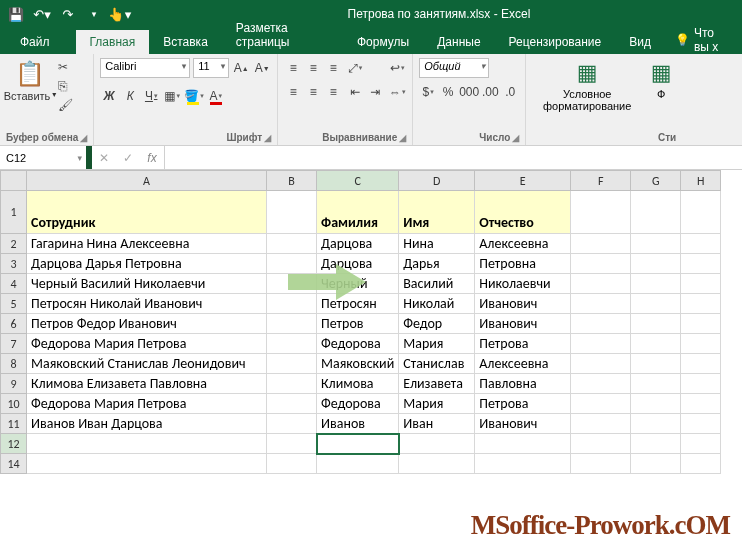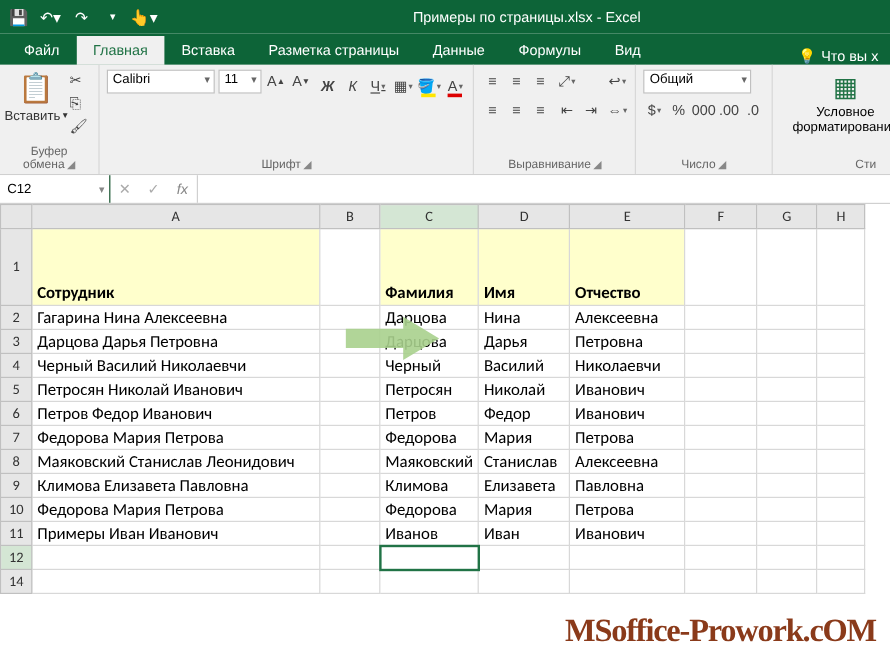--- a/index.html
+++ b/index.html
@@ -8,28 +8,28 @@
 
 .titlebar { background: #0d6438; height: 28px; display: flex; align-items: center; color: #fff; }
 .qat { display: flex; align-items: center; padding: 0 4px; gap: 2px; }
 .qat-btn { width: 24px; height: 22px; display: flex; align-items: center; justify-content: center; color: #fff; font-size: 13px; }
 .title-text { flex: 1; text-align: center; font-size: 12px; }
 
 
 .ribbon-tabs { background: #0d6438; height: 26px; display: flex; align-items: flex-end; padding-left: 6px; }
 .tab { padding: 5px 14px 5px; color: #fff; font-size: 12px; cursor: pointer; }
 .tab.file { background: transparent; }
-.tab.active { background: #f0f0f0; color: #217346; }
+.tab.active { background: #f0f0f0; color: #217346; margin-left: 12px; }
 .tell-me { margin-left: auto; color: #fff; display: flex; align-items: center; padding: 0 10px; font-size: 12px; }
 .tell-me .bulb { margin-right: 4px; }
 
 
 .ribbon { background: #f0f0f0; border-bottom: 1px solid #d0d0d0; height: 92px; display: flex; }
 .group { border-right: 1px solid #d8d8d8; padding: 4px 6px 2px; display: flex; flex-direction: column; justify-content: space-between; }
-.group-label { text-align: center; font-size: 10px; color: #666; padding-top: 2px; }
+.group-label { text-align: right; font-size: 10px; color: #666; padding-top: 2px; font-weight: bold; }
 .group-label .dlg { font-size: 9px; color: #888; margin-left: 2px; }
 .group-body { display: flex; align-items: flex-start; gap: 4px; flex: 1; }
 
 .paste-big { display: flex; flex-direction: column; align-items: center; width: 48px; padding-top: 2px; }
 .paste-icon { font-size: 24px; }
 .paste-lbl { font-size: 11px; color: #333; margin-top: 2px; display:flex; align-items:flex-start; }
 .mini-stack { display: flex; flex-direction: column; gap: 3px; padding-top: 2px; }
 .mini { width: 18px; height: 16px; font-size: 12px; color: #444; }
 
 .font-row1 { display: flex; align-items: center; gap: 3px; }
@@ -44,45 +44,45 @@
 .italic { font-style: italic; }
 .underline { text-decoration: underline; }
 .color-swatch { width: 12px; height: 3px; display: inline-block; position: absolute; bottom: 1px; left: 3px; }
 .red { background: #d00; }
 .yellow { background: #ffe600; }
 
 .align-col { display: flex; flex-direction: column; gap: 4px; }
 .align-row { display: flex; gap: 2px; }
 
 .num-col { display: flex; flex-direction: column; gap: 4px; }
-.num-combo { width: 90px; }
+.num-combo { width: 70px; font-style: italic; }
 
 .cond-big { display: flex; flex-direction: column; align-items: center; width: 110px; padding-top: 2px; }
 .cond-icon { font-size: 22px; color: #217346; }
 .cond-lbl { font-size: 11px; text-align: center; line-height: 1.1; margin-top: 2px; }
 
 
 .fx-bar { height: 24px; border-bottom: 1px solid #d0d0d0; display: flex; align-items: stretch; background: #fff; }
-.namebox { width: 92px; border-right: 1px solid #14532d; position: relative; display: flex; align-items: center; padding: 0 6px; font-size: 11px; }
+.namebox { width: 92px; border-right: 6px solid #14532d; position: relative; display: flex; align-items: center; padding: 0 6px; font-size: 11px; }
 .namebox::after { content: "▾"; position: absolute; right: 4px; font-size: 9px; color: #888; }
 .fx-btns { display: flex; align-items: center; border-right: 1px solid #d0d0d0; }
 .fx-btn { width: 24px; text-align: center; color: #aaa; font-size: 12px; }
 .fx-lbl { width: 24px; text-align: center; font-style: italic; color: #888; font-size: 12px; }
 .formula-input { flex: 1; padding: 0 6px; font-size: 11px; }
 
 
 .grid-wrap { position: relative; }
 table.grid { border-collapse: collapse; table-layout: fixed; font-family: Calibri, sans-serif; font-size: 14px; }
 .colhdr th { background: #e6e6e6; border: 1px solid #c0c0c0; height: 20px; font-weight: normal; font-size: 12px; color: #333; text-align: center; }
 .colhdr th.sel { background: #d4e6d4; }
 .rowhdr { background: #e6e6e6; border: 1px solid #c0c0c0; width: 26px; text-align: center; font-size: 12px; color: #333; }
 .rowhdr.sel { background: #d4e6d4; }
 td.cell { border: 1px solid #d8d8d8; height: 20px; padding: 0 4px; white-space: nowrap; overflow: hidden; }
 td.hdr-cell { background: #ffffcc; font-weight: bold; vertical-align: bottom; padding-bottom: 2px; }
-tr.hdr-row td.cell { height: 64px; }
+tr.hdr-row td.cell { height: 43px; }
 .corner { background: #e6e6e6; border: 1px solid #c0c0c0; width: 26px; }
 .selected { outline: 2px solid #217346; outline-offset: -1px; background: #fff; position: relative; }
 
 
 .arrow-ov { position: absolute; left: 288px; top: 92px; pointer-events: none; }
 .arrow-shape { fill: #a8d08d; opacity: 0.9; }
 
 
 .watermark { position: absolute; right: 12px; bottom: 12px; font-family: "Comic Sans MS", cursive; font-size: 27px; font-weight: bold; color: #8a3a1a; text-shadow: 1px 1px 0 #fff, -1px -1px 0 #fff, 1px -1px 0 #fff, -1px 1px 0 #fff; letter-spacing: -1px; pointer-events: none; }
 </style>
@@ -90,30 +90,31 @@
 <body>
 
 <div class="titlebar">
   <div class="qat">
     <div class="qat-btn">💾</div>
     <div class="qat-btn">↶▾</div>
     <div class="qat-btn">↷</div>
     <div class="qat-btn" style="font-size:9px">▾</div>
     <div class="qat-btn">👆▾</div>
   </div>
-  <div class="title-text">Примеры по страницы.xlsx - Excel</div>
+  <div class="title-text">Петрова по занятиям.xlsx - Excel</div>
 </div>
 
 <div class="ribbon-tabs">
   <div class="tab file">Файл</div>
   <div class="tab active">Главная</div>
   <div class="tab">Вставка</div>
   <div class="tab">Разметка страницы</div>
+  <div class="tab">Формулы</div>
   <div class="tab">Данные</div>
-  <div class="tab">Формулы</div>
+  <div class="tab">Рецензирование</div>
   <div class="tab">Вид</div>
   <div class="tell-me">
       <span class="bulb">💡</span>
       <span>Что вы х</span>
     </div>
 </div>
 
 <div class="ribbon">
 
   <div class="group">
@@ -128,21 +129,21 @@
       <div class="mini-stack">
         <div class="mini">✂</div>
         <div class="mini">⎘</div>
         <div class="mini">🖌</div>
       </div>
     </div>
     <div class="group-label"><span>Буфер обмена</span><span class="dlg">◢</span></div>
   </div>
 
   <div class="group">
-    <div class="group-body" style="flex-direction:row">
+    <div class="group-body" style="flex-direction:column">
       <div class="font-row1">
         <div class="combo font-name">Calibri</div>
         <div class="combo font-size">11</div>
         <div class="rbtn">A<sup style="font-size:7px">▲</sup></div>
         <div class="rbtn">A<sup style="font-size:7px">▼</sup></div>
       </div>
       <div class="font-row2">
         <div class="rbtn bold">Ж</div>
         <div class="rbtn italic">К</div>
         <div class="rbtn underline dd">Ч</div>
@@ -346,21 +347,21 @@
           <td class="cell"></td>
           <td class="cell">Федорова</td>
           <td class="cell">Мария</td>
           <td class="cell">Петрова</td>
           <td class="cell"></td>
           <td class="cell"></td>
           <td class="cell"></td>
         </tr>
         <tr>
           <td class="rowhdr">11</td>
-          <td class="cell">Примеры Иван Иванович</td>
+          <td class="cell">Иванов Иван Дарцова</td>
           <td class="cell"></td>
           <td class="cell">Иванов</td>
           <td class="cell">Иван</td>
           <td class="cell">Иванович</td>
           <td class="cell"></td>
           <td class="cell"></td>
           <td class="cell"></td>
         </tr>
         <tr>
           <td class="rowhdr sel">12</td>

